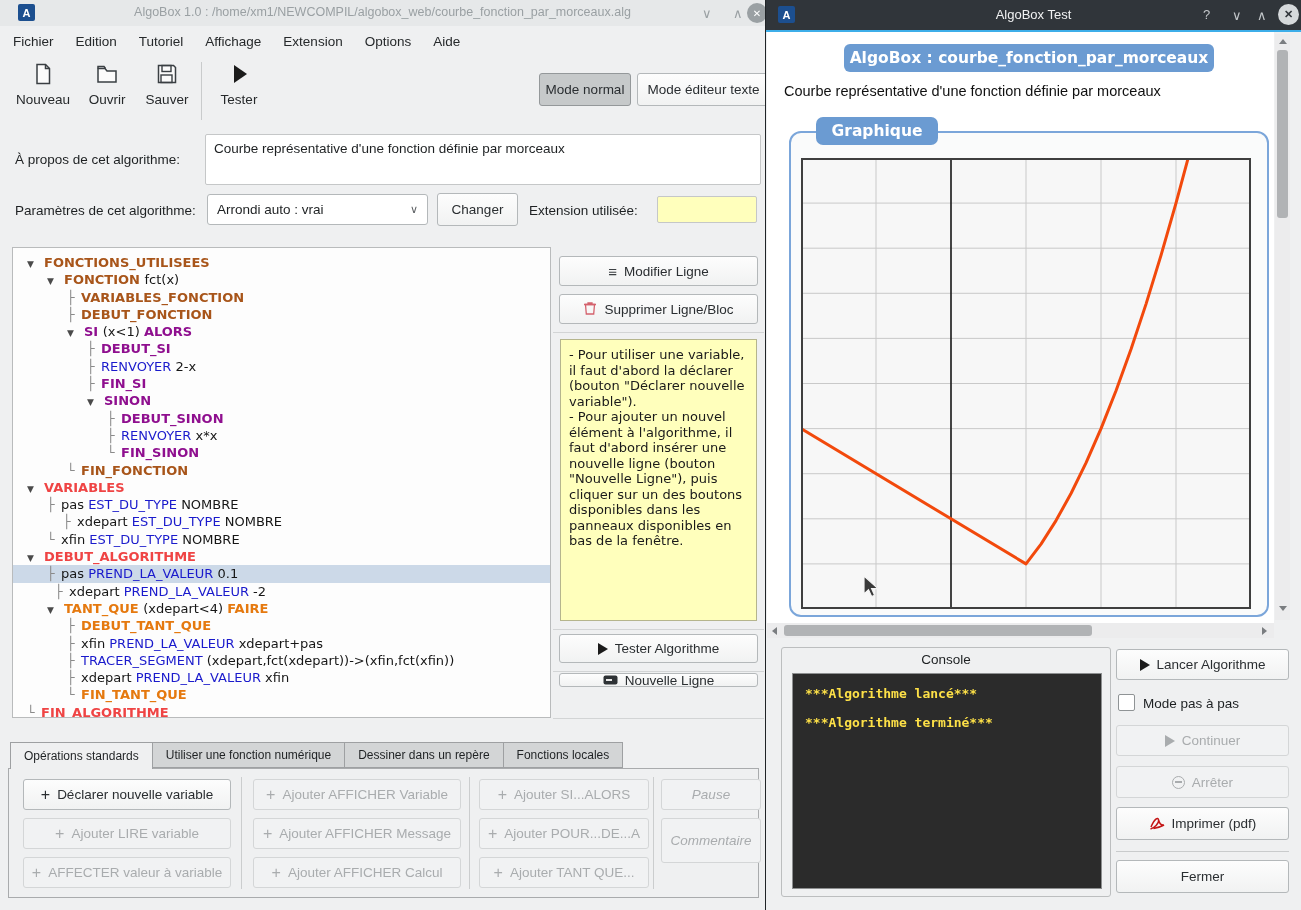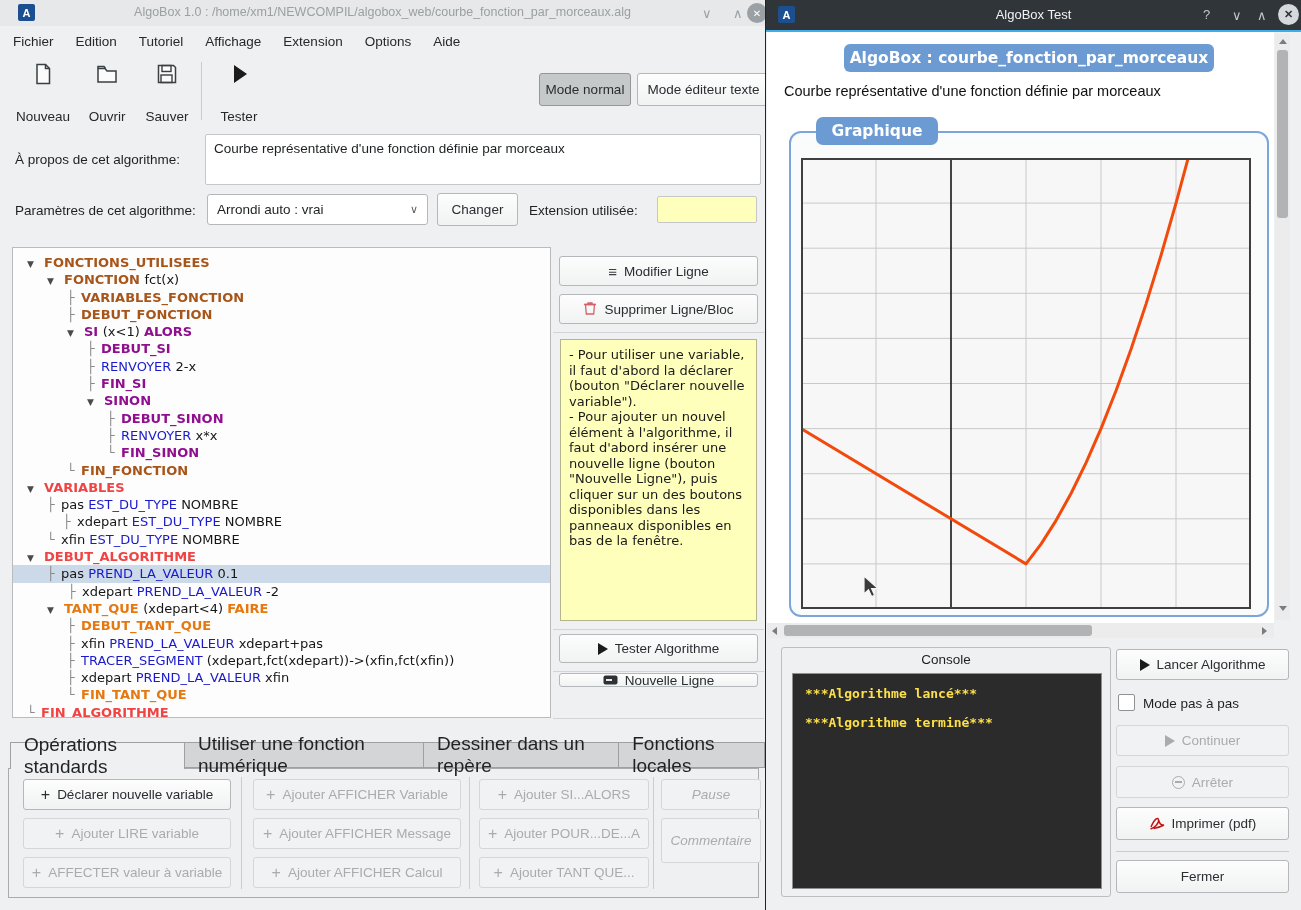--- a/index.html
+++ b/index.html
@@ -20,21 +20,21 @@
   #mw-titlebar{position:absolute;left:0;top:0;width:100%;height:26px;background:#e6e8e9;}
   #mw-title{position:absolute;left:0;right:0;top:5px;text-align:center;font-size:12.5px;color:#9aa0a3;}
   .app-icon{position:absolute;width:17px;height:17px;background:#1c4f8f;border-radius:2px;color:#fff;
             font-weight:bold;font-size:11px;display:flex;align-items:center;justify-content:center;}
   .tb-ctrl{position:absolute;font-size:13px;color:#9aa0a3;}
   #mw-close{position:absolute;left:747px;top:3px;width:20px;height:20px;border-radius:50%;
             background:#9aa0a3;color:#fff;font-size:10px;display:flex;align-items:center;justify-content:center;}
   #menubar{position:absolute;left:2px;top:26px;height:32px;display:flex;align-items:center;}
   .menu-item{padding:0 11px;font-size:13.5px;color:#26292b;line-height:32px;}
 
-  .toolbtn{position:absolute;top:62px;display:flex;flex-direction:column;align-items:center;gap:20px;
+  .toolbtn{position:absolute;top:62px;display:flex;flex-direction:column;align-items:center;gap:3px;
            font-size:13.5px;color:#26292b;}
   #toolbar-sep{position:absolute;left:201px;top:62px;width:1px;height:58px;background:#c9cbcc;}
 
   .fieldlabel{position:absolute;font-size:13.5px;color:#1d2022;}
   #about-box{position:absolute;left:205px;top:134px;width:556px;height:51px;background:#fff;
              border:1px solid #c5c7c8;border-radius:2px;box-sizing:border-box;
              font-size:13.5px;color:#1d2022;padding:6px 8px;}
   #param-combo{position:absolute;left:207px;top:194px;width:221px;height:31px;background:#fff;
                border:1px solid #b4b8ba;border-radius:3px;box-sizing:border-box;display:flex;
                align-items:center;font-size:13.5px;color:#1d2022;padding:0 9px;}
@@ -57,21 +57,21 @@
   .seg-loop{color:#e5790f;font-weight:bold;}
   .seg-plain{color:#161616;}
 
   
   #note-box{position:absolute;left:560px;top:339px;width:197px;height:282px;background:#ffffbc;
             border:1px solid #b5b58d;box-sizing:border-box;font-size:13px;line-height:15.5px;
             color:#1a1a1a;padding:7px 8px;white-space:pre-wrap;font-family:"DejaVu Sans",sans-serif;}
 
   
   #tabbar{position:absolute;left:10px;top:742px;display:flex;align-items:flex-end;z-index:2;}
-  .tab{height:26px;display:flex;align-items:center;padding:0 13px;font-size:19px;color:#1f2224;
+  .tab{height:26px;display:flex;align-items:center;padding:0 13px;font-size:12px;color:#1f2224;
        background:#d3d5d6;border:1px solid #9ea0a2;border-left:none;box-sizing:border-box;}
   .tab:first-child{border-left:1px solid #9ea0a2;}
   .tab.active{background:#eff0f1;height:27px;margin-bottom:-1px;border-bottom:none;}
   #tab-content{position:absolute;left:8px;top:768px;width:751px;height:130px;border:1px solid #a9abad;
                box-sizing:border-box;background:#eff0f1;}
   .vsep{position:absolute;top:8px;bottom:8px;width:1px;background:#cbcdce;}
 
   
   #test-window{position:absolute;left:765px;top:0;width:536px;height:910px;background:#eff0f1;
                border-left:1px solid #202427;box-sizing:border-box;overflow:hidden;}
@@ -204,21 +204,21 @@
         <div class="tree-row" style="padding-left: 94px;"><span class="pfx-line">├</span><span class="seg-cond">DEBUT_SINON</span></div>
         <div class="tree-row" style="padding-left: 94px;"><span class="pfx-line">├</span><span class="seg-kw">RENVOYER </span><span class="seg-plain">x*x</span></div>
         <div class="tree-row" style="padding-left: 94px;"><span class="pfx-line">└</span><span class="seg-cond">FIN_SINON</span></div>
         <div class="tree-row" style="padding-left: 54px;"><span class="pfx-line">└</span><span class="seg-fn">FIN_FONCTION</span></div>
         <div class="tree-row" style="padding-left: 14px;"><span class="pfx-exp">▼</span><span class="seg-alg">VARIABLES</span></div>
         <div class="tree-row" style="padding-left: 34px;"><span class="pfx-line">├</span><span class="seg-plain">pas </span><span class="seg-kw">EST_DU_TYPE </span><span class="seg-plain">NOMBRE</span></div>
         <div class="tree-row" style="padding-left: 50px;"><span class="pfx-line">├</span><span class="seg-plain">xdepart </span><span class="seg-kw">EST_DU_TYPE </span><span class="seg-plain">NOMBRE</span></div>
         <div class="tree-row" style="padding-left: 34px;"><span class="pfx-line">└</span><span class="seg-plain">xfin </span><span class="seg-kw">EST_DU_TYPE </span><span class="seg-plain">NOMBRE</span></div>
         <div class="tree-row" style="padding-left: 14px;"><span class="pfx-exp">▼</span><span class="seg-alg">DEBUT_ALGORITHME</span></div>
         <div class="tree-row sel" style="padding-left: 34px;"><span class="pfx-line">├</span><span class="seg-plain">pas </span><span class="seg-kw">PREND_LA_VALEUR </span><span class="seg-plain">0.1</span></div>
-        <div class="tree-row" style="padding-left: 42px; margin-left: 13px;"><span class="pfx-line">├</span><span class="seg-plain">xdepart </span><span class="seg-kw">PREND_LA_VALEUR </span><span class="seg-plain">-2</span></div>
+        <div class="tree-row" style="padding-left: 42px;"><span class="pfx-line">├</span><span class="seg-plain">xdepart </span><span class="seg-kw">PREND_LA_VALEUR </span><span class="seg-plain">-2</span></div>
         <div class="tree-row" style="padding-left: 34px;"><span class="pfx-exp">▼</span><span class="seg-loop">TANT_QUE </span><span class="seg-plain">(xdepart&lt;4) </span><span class="seg-loop">FAIRE</span></div>
         <div class="tree-row" style="padding-left: 54px;"><span class="pfx-line">├</span><span class="seg-loop">DEBUT_TANT_QUE</span></div>
         <div class="tree-row" style="padding-left: 54px;"><span class="pfx-line">├</span><span class="seg-plain">xfin </span><span class="seg-kw">PREND_LA_VALEUR </span><span class="seg-plain">xdepart+pas</span></div>
         <div class="tree-row" style="padding-left: 54px;"><span class="pfx-line">├</span><span class="seg-kw">TRACER_SEGMENT </span><span class="seg-plain">(xdepart,fct(xdepart))-&gt;(xfin,fct(xfin))</span></div>
         <div class="tree-row" style="padding-left: 54px;"><span class="pfx-line">├</span><span class="seg-plain">xdepart </span><span class="seg-kw">PREND_LA_VALEUR </span><span class="seg-plain">xfin</span></div>
         <div class="tree-row" style="padding-left: 54px;"><span class="pfx-line">└</span><span class="seg-loop">FIN_TANT_QUE</span></div>
         <div class="tree-row" style="padding-left: 14px;"><span class="pfx-line">└</span><span class="seg-alg">FIN_ALGORITHME</span></div>
       </div>
 
     <div class="btn" style="left:559px;top:256px;width:199px;height:30px;">

